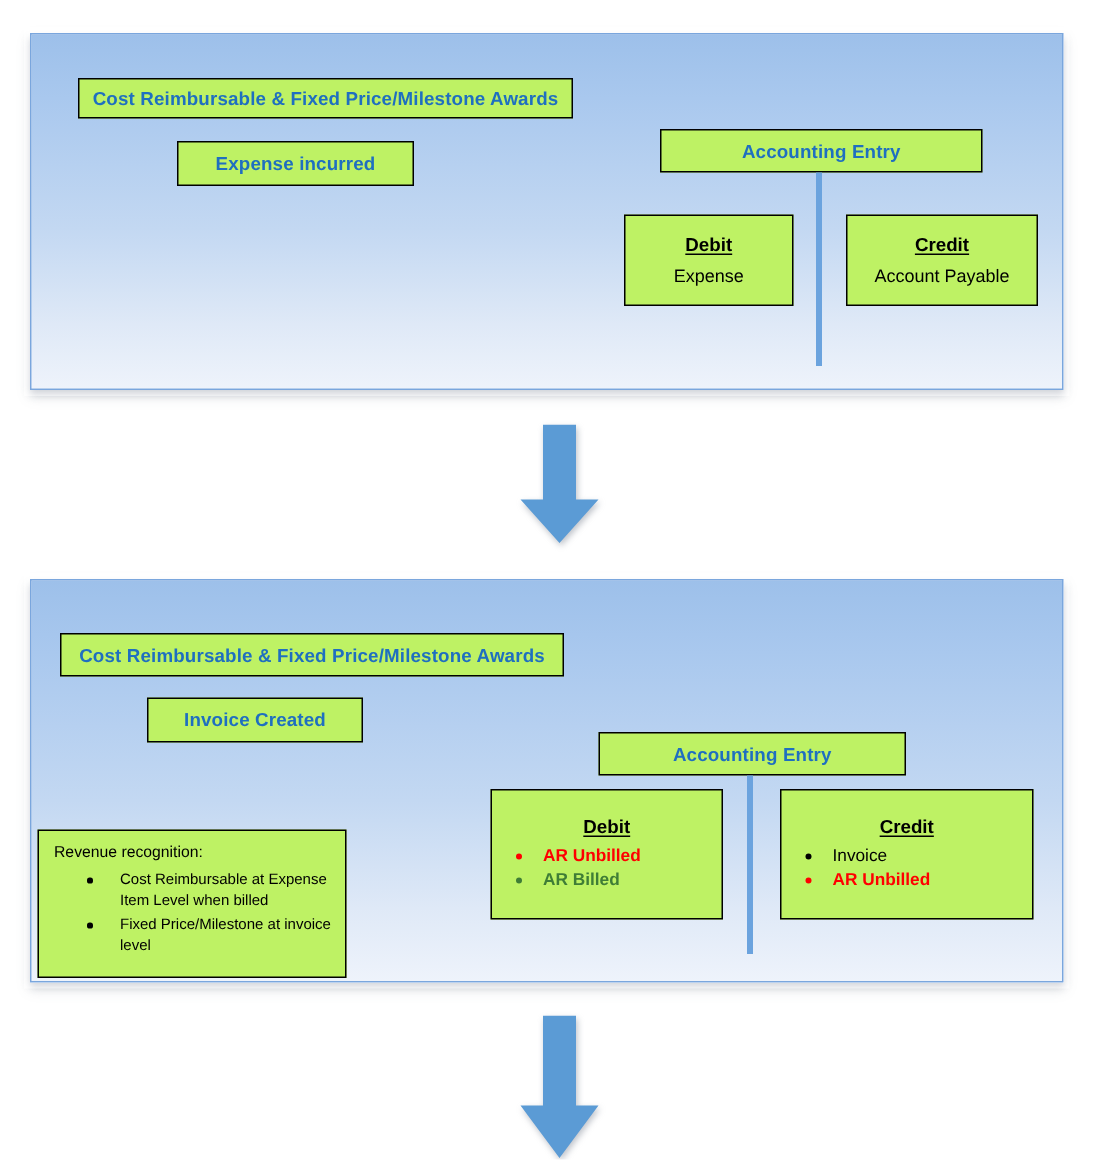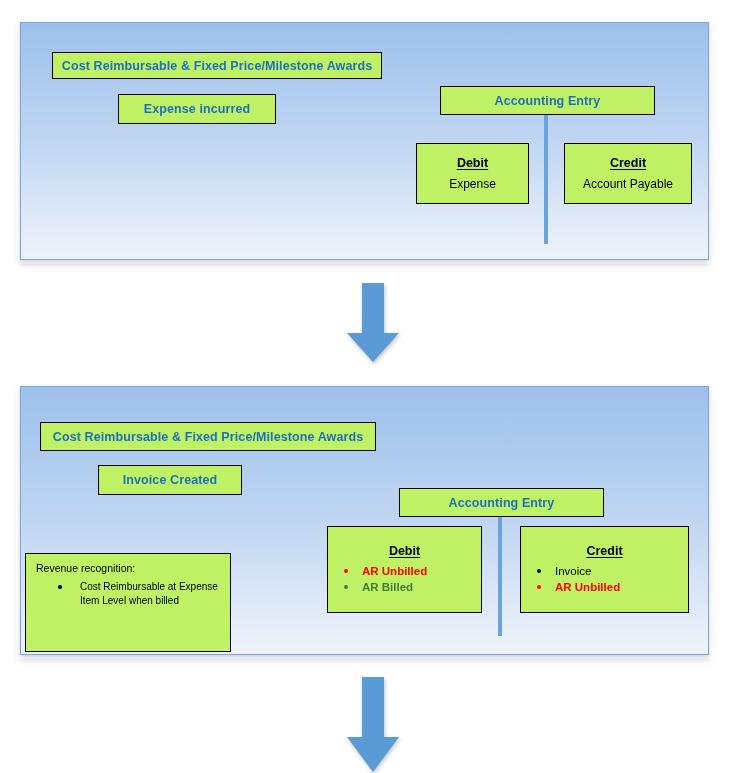--- a/index.html
+++ b/index.html
@@ -220,20 +220,21 @@
 <div class="wbox" id="p2-acct-entry-box">
   <span class="title-text">Accounting Entry</span>
 </div>
 
 <div class="vline" id="p2-vline"></div>
 
 <div class="wbox" id="p2-revenue-box">
   <div class="rr-title">Revenue recognition:</div>
   <ul class="rr-list">
     <li>Cost Reimbursable at Expense Item Level when billed</li>
+    <li>Fixed Price/Milestone at invoice level</li>
   </ul>
 </div>
 
 <div class="wbox" id="p2-debit-box">
   <div class="dc-head">Debit</div>
   <ul class="dc-list">
     <li class="c-red">AR Unbilled</li>
     <li class="c-green">AR Billed</li>
   </ul>
 </div>

